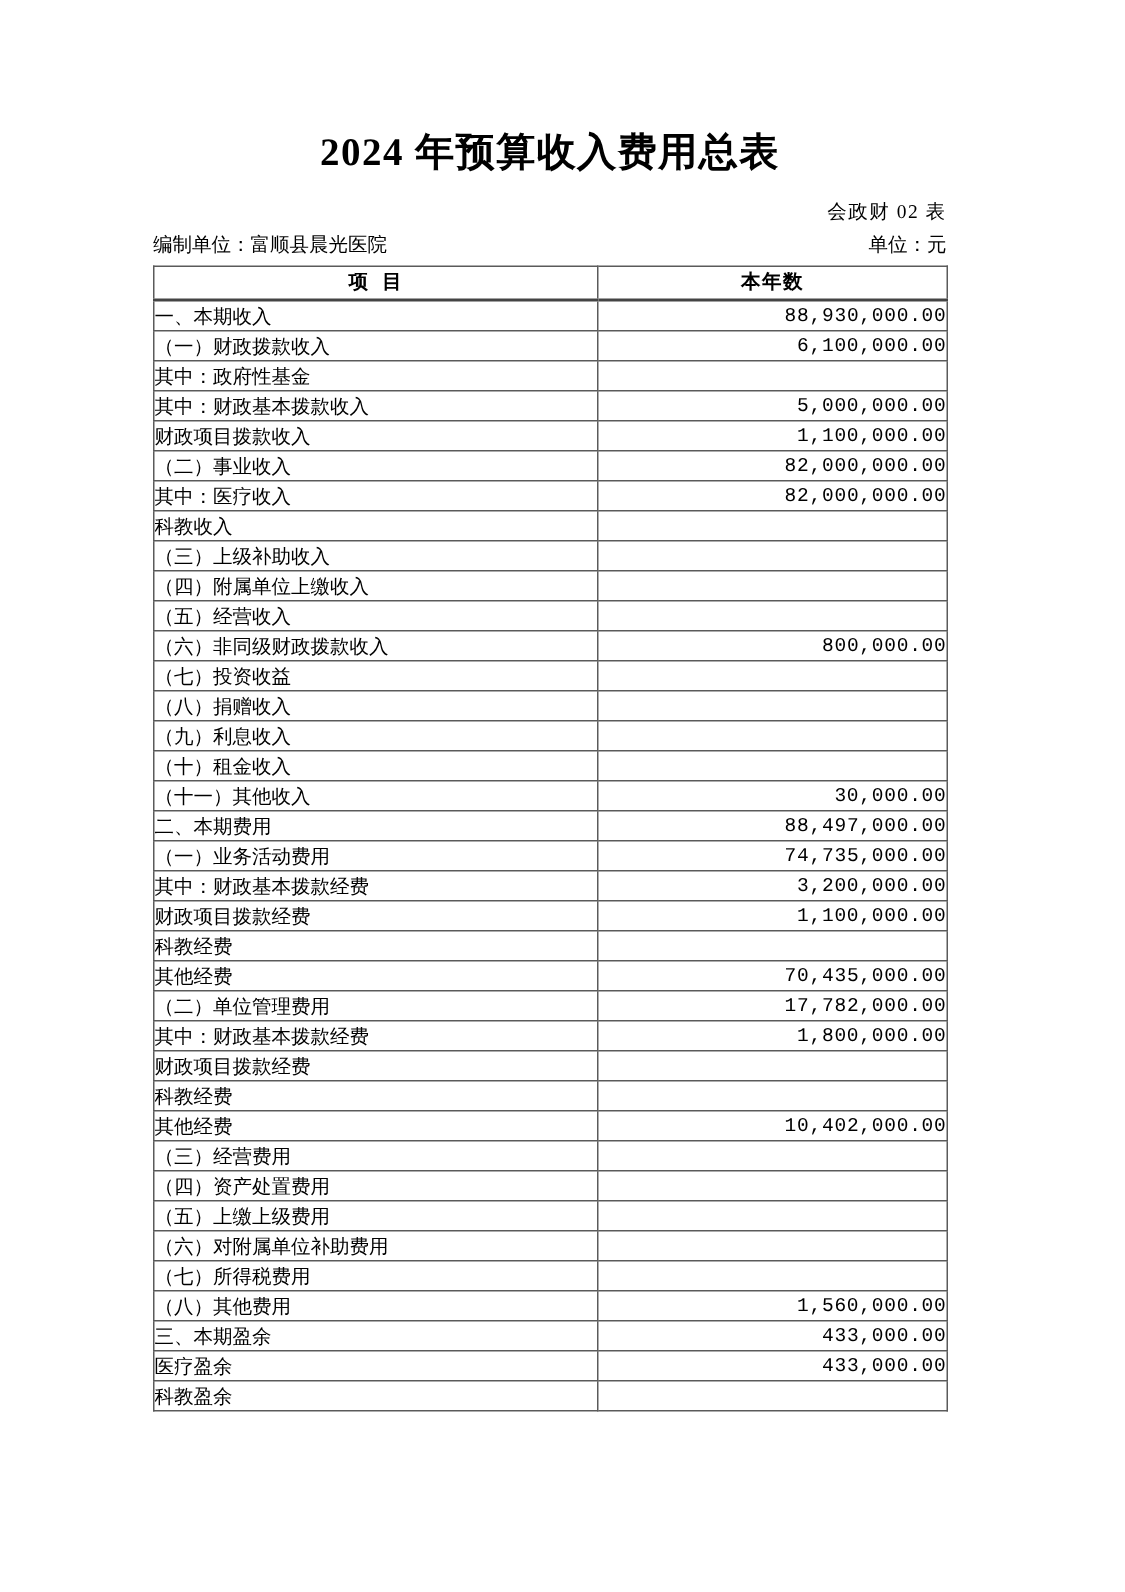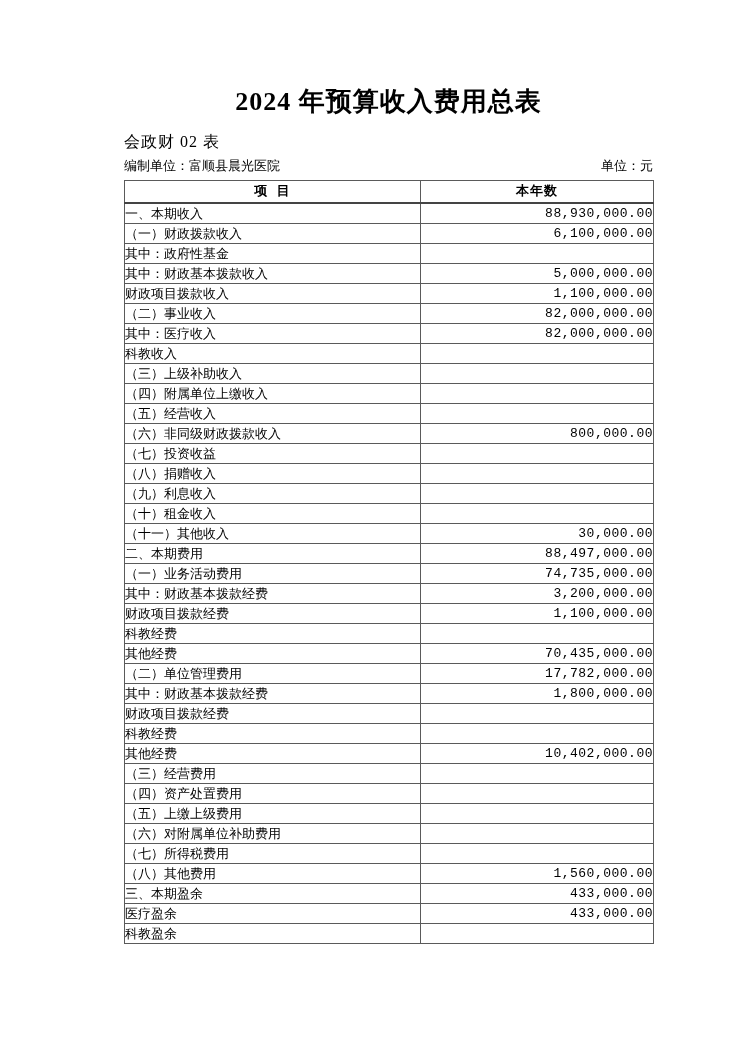--- a/index.html
+++ b/index.html
@@ -11,37 +11,37 @@
     position: relative;
     width: 750px;
     height: 1061px;
     background: #ffffff;
     color: #000000;
     font-family: "Liberation Serif", "DejaVu Serif", serif;
     overflow: hidden;
   }
   .content {
     position: absolute;
-    left: 124px;
+    left: 102px;
     top: 0;
     width: 529px;
   }
   .title {
     margin: 86px 0 0 0;
     text-align: center;
     font-size: 26px;
     font-weight: bold;
     letter-spacing: 1px;
     line-height: 1.25;
     white-space: pre;
   }
   .form-code {
     margin-top: 13px;
-    text-align: left;
-    font-size: 16px;
+    text-align: right;
+    font-size: 13px;
     letter-spacing: 1px;
     white-space: pre;
   }
   .meta {
     display: flex;
     justify-content: space-between;
     align-items: flex-end;
     margin-top: 4px;
     margin-bottom: 5px;
     font-size: 13px;

